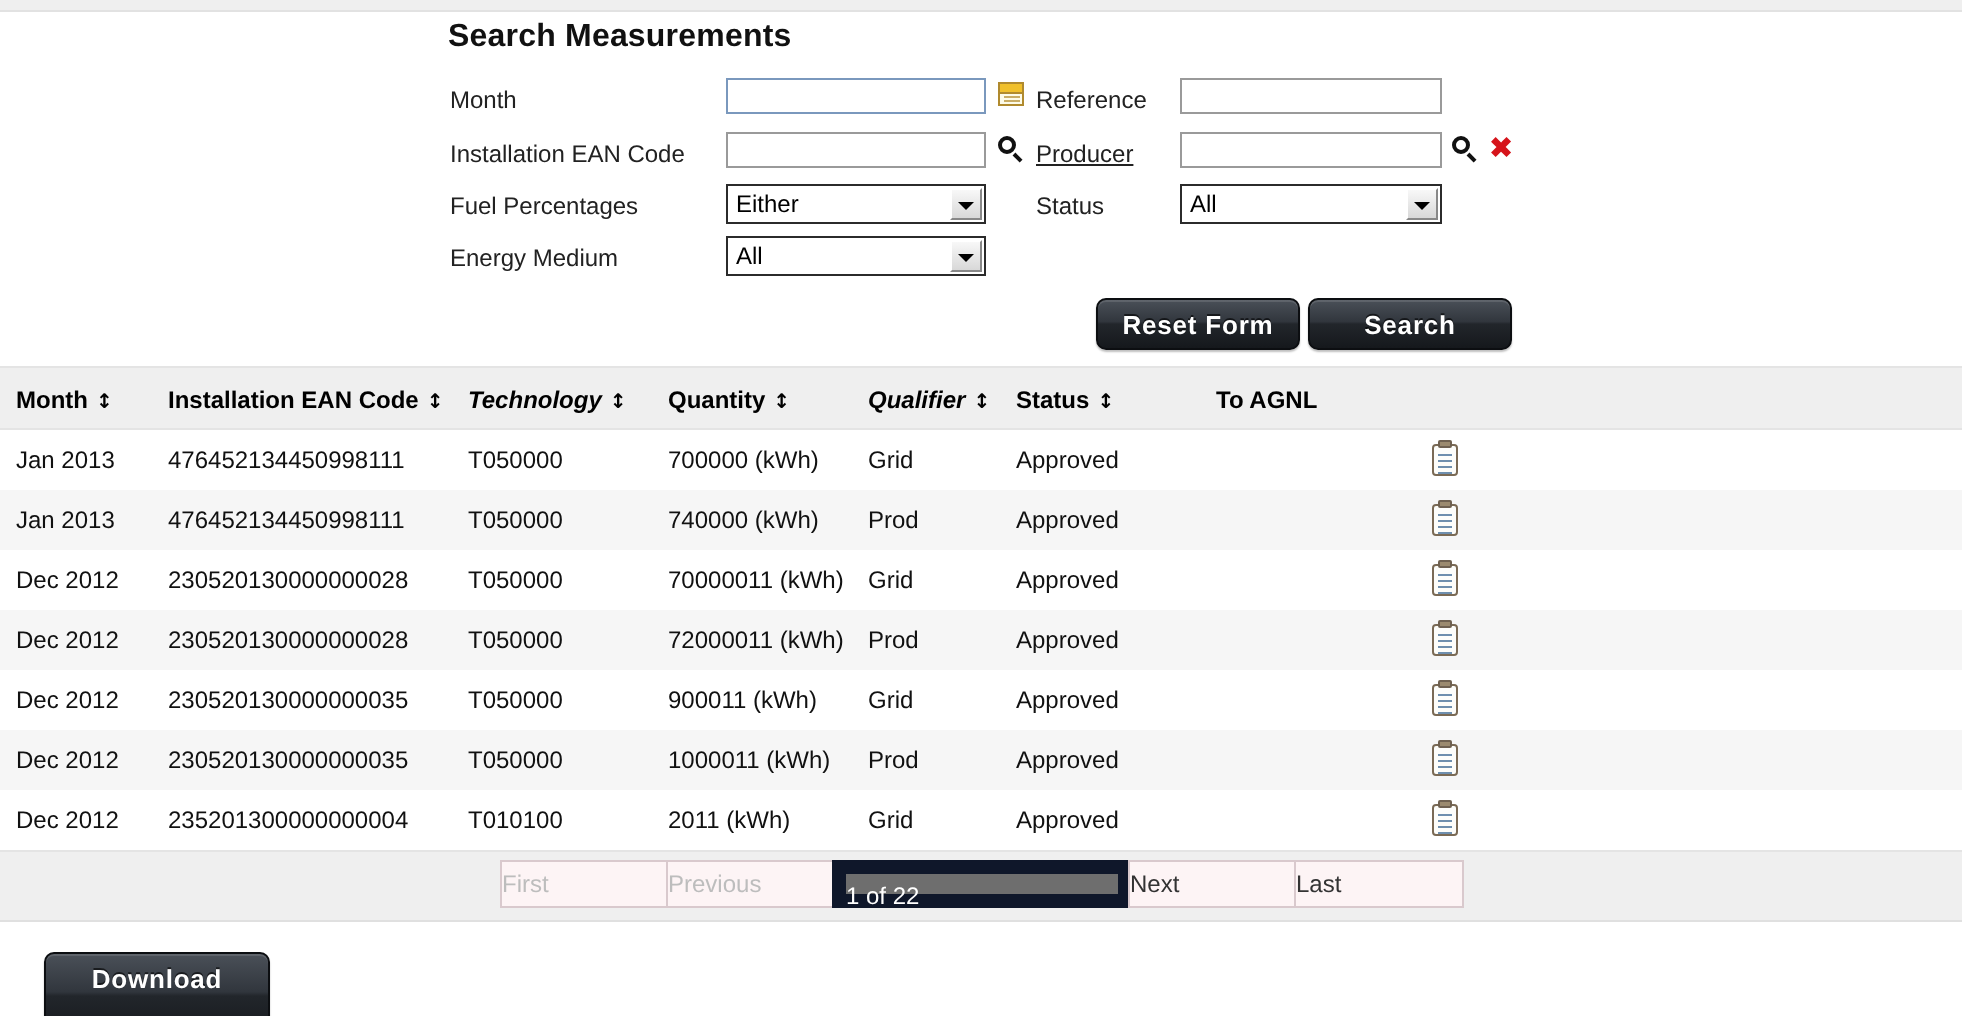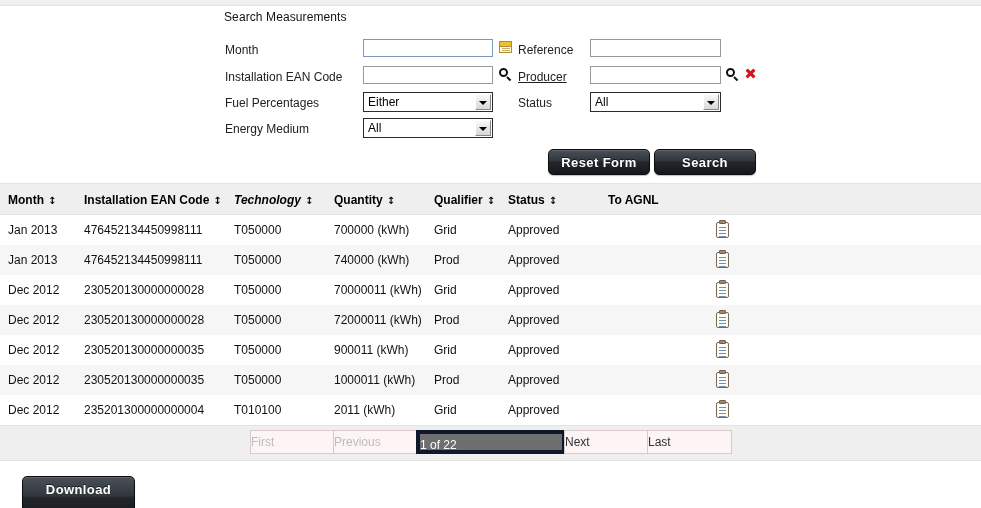--- a/index.html
+++ b/index.html
@@ -29,22 +29,22 @@
   .search-panel {
     position: absolute;
     left: 0; top: 6px;
     width: 981px;
     height: 175px;
     background: #ffffff;
   }
   .panel-title {
     position: absolute;
     left: 224px; top: 4px;
-    font-size: 12px;
-    font-weight: normal;
+    font-size: 16px;
+    font-weight: bold;
     color: #111;
     letter-spacing: .1px;
   }
   .flabel {
     position: absolute;
     font-size: 12px;
     color: #222;
     line-height: 22px;
     white-space: nowrap;
   }
@@ -263,21 +263,21 @@
     font-size: 12px;
     line-height: 22px;
     cursor: pointer;
   }
   .pgbtn.disabled {
     color: #bdbdbd;
     cursor: default;
   }
   .pgbtn.current {
     background: #6e6e6e;
-    border: 4px solid #0f172a;
+    border: 7px solid #0f172a;
     color: #ffffff;
     cursor: default;
   }
 
   .footer {
     position: absolute;
     left: 0; top: 466px;
     width: 981px;
     height: 42px;
     background: #ffffff;
@@ -333,21 +333,21 @@
   <div class="btn-dark" style="left:654px; top:143px; width:102px; height:26px; line-height:25px;">Search</div>
 </div>
 
 <div class="table">
 
   <div class="tr head">
     <div class="cell" style="left:8px;  width:70px;"><span>Month</span><span class="sortmark">↕</span></div>
     <div class="cell" style="left:84px; width:145px;"><span>Installation EAN Code</span><span class="sortmark">↕</span></div>
     <div class="cell" style="left:234px;width:95px;font-style:italic;"><span>Technology</span><span class="sortmark">↕</span></div>
     <div class="cell" style="left:334px;width:95px;"><span>Quantity</span><span class="sortmark">↕</span></div>
-    <div class="cell" style="left:434px;width:75px;"><span>Qualifier</span><span class="sortmark">↕</span></div>
+    <div class="cell" style="left:434px;width:75px;font-style:italic;"><span>Qualifier</span><span class="sortmark">↕</span></div>
     <div class="cell" style="left:608px;width:110px;"><span>To AGNL</span></div>
     <div class="cell" style="left:508px;width:95px;"><span>Status</span><span class="sortmark">↕</span></div>
   </div>
 
   <div id="rows-container">
       <div class="tr odd">
         <div class="cell" style="left: 8px; width: 70px;">Jan 2013</div>
         <div class="cell" style="left: 84px; width: 145px;">476452134450998111</div>
         <div class="cell" style="left: 234px; width: 95px;">T050000</div>
         <div class="cell" style="left: 334px; width: 95px;">700000 (kWh)</div>

